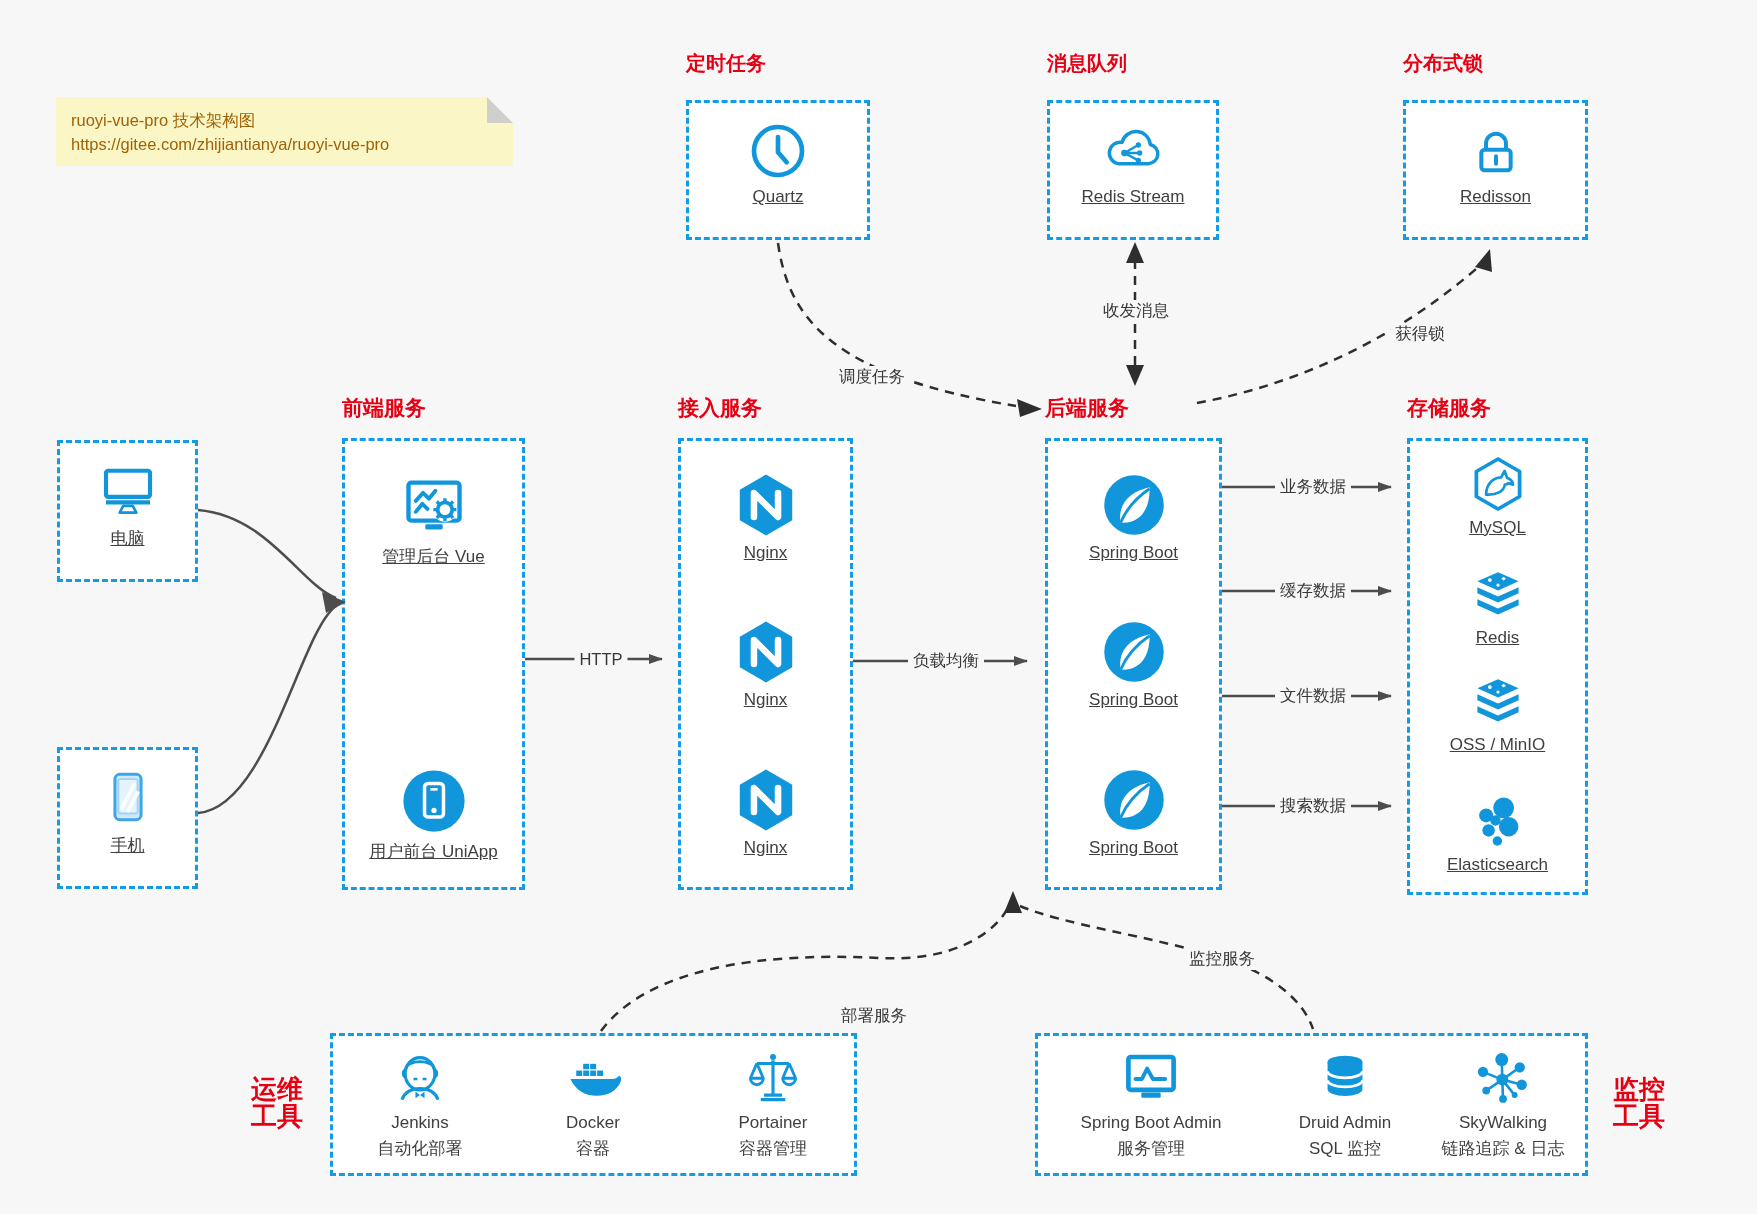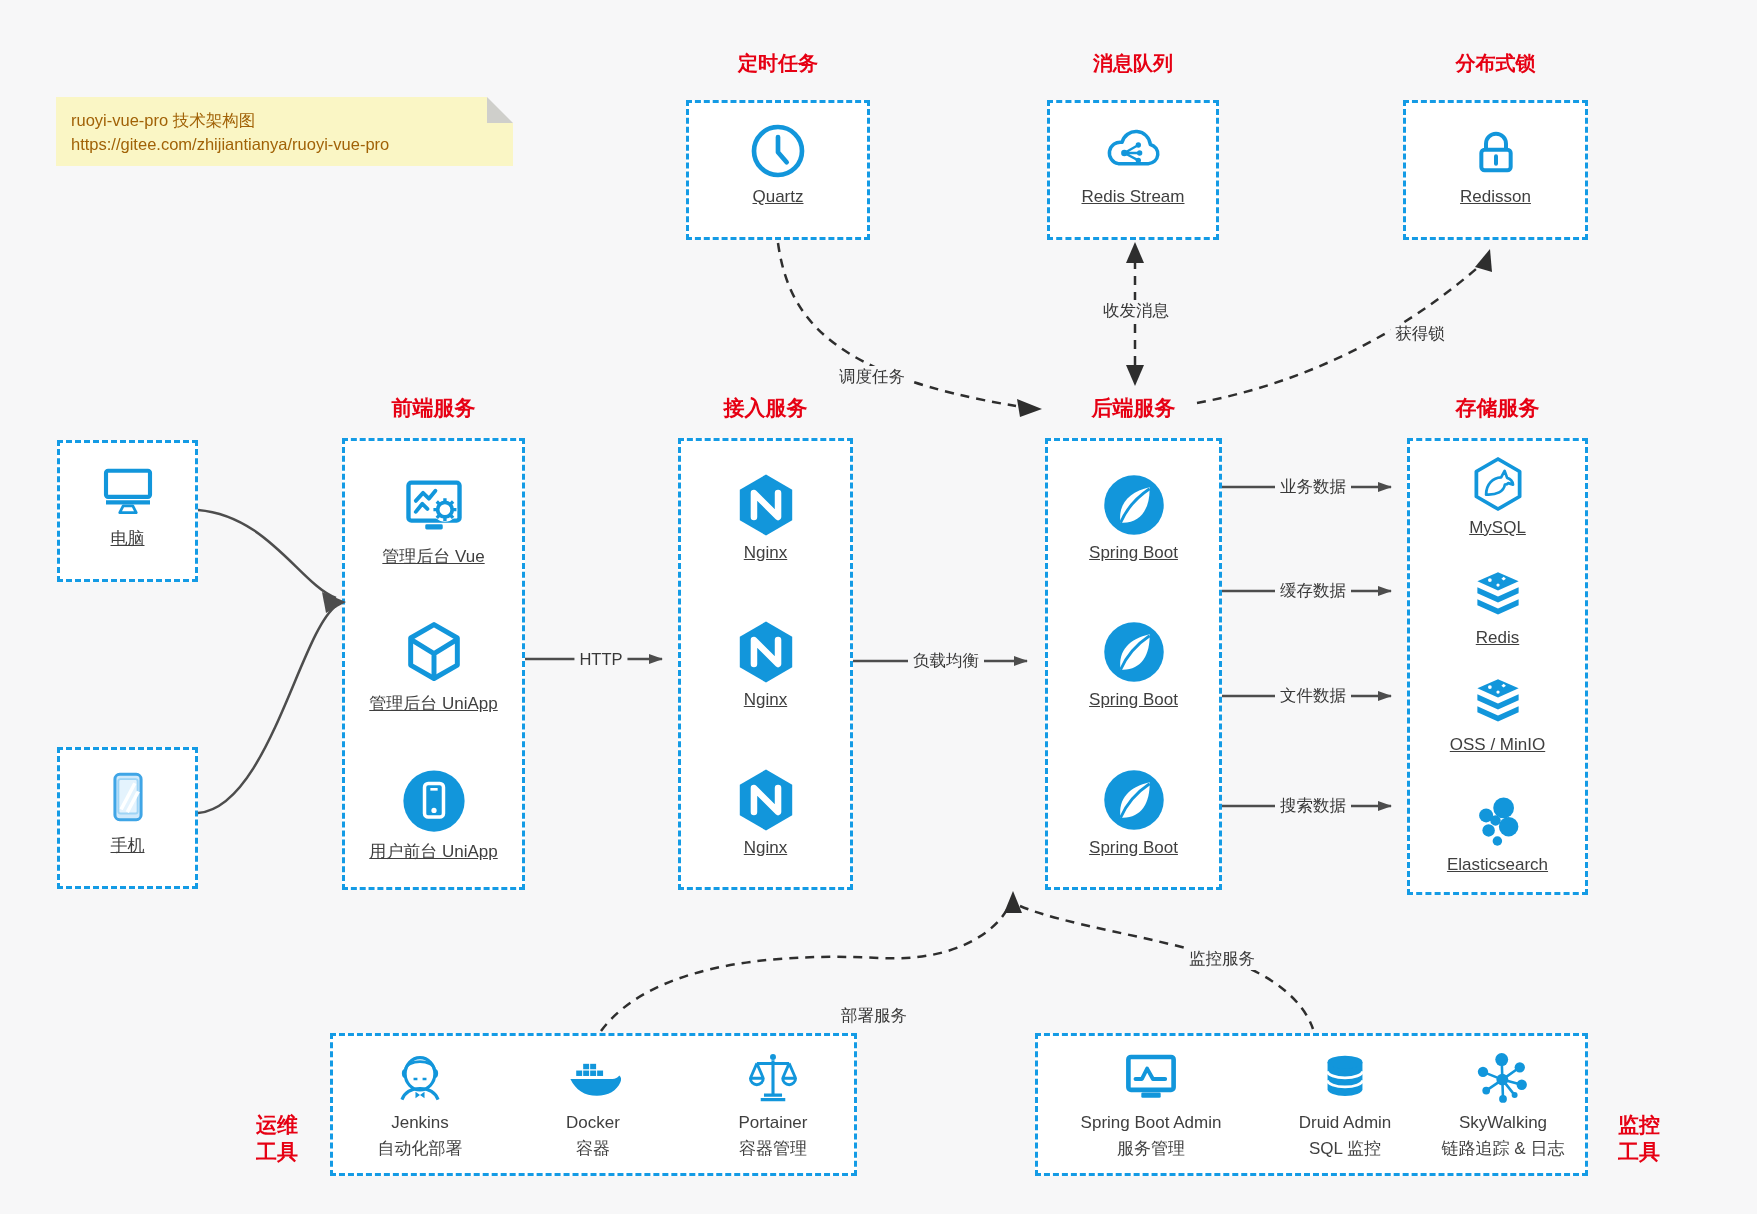--- a/index.html
+++ b/index.html
@@ -1,22 +1,22 @@
 <!DOCTYPE html>
 <html><head>
 <meta charset="utf-8">
 <style>
   html,body{margin:0;padding:0;background:#f7f7f8;}
   .canvas{position:relative;width:1757px;height:1214px;background:#f7f7f8;overflow:hidden;
           font-family:"Liberation Sans","DejaVu Sans",sans-serif;}
   .dbox{position:absolute;background:#fff;border:3px dashed #149be5;box-sizing:border-box;z-index:2;}
-  .coltitle{position:absolute;text-align:center;color:#e60013;font-weight:bold;font-size:21px;
+  .coltitle{position:absolute;color:#e60013;font-weight:bold;font-size:21px;
             z-index:2;white-space:nowrap;}
-  .sidetitle{position:absolute;text-align:center;color:#e60013;font-weight:bold;font-size:21px;
-             line-height:27px;z-index:2;white-space:nowrap;margin-top:35px;}
+  .sidetitle{position:absolute;text-align:center;color:#e60013;font-weight:bold;font-size:26px;
+             line-height:27px;z-index:2;white-space:nowrap;}
   .v-item{position:absolute;left:0;width:100%;text-align:center;}
   .ilabel{font-size:17px;color:#3f3f3f;margin-top:4px;white-space:nowrap;text-decoration:underline;}
   .icon{color:#1296db;display:inline-block;vertical-align:top;}
   .h-item{position:absolute;width:210px;transform:translateX(-50%);text-align:center;top:10px;}
   .h-item .bl{font-size:17px;color:#3f3f3f;line-height:23px;margin-top:3px;white-space:nowrap;}
   .echip{position:absolute;transform:translate(-50%,-50%);background:#f7f7f8;font-size:16.5px;
          color:#383838;padding:0 5px;white-space:nowrap;z-index:4;}
   .note{position:absolute;left:56px;top:97px;width:457px;height:69px;background:#faf6c5;
         box-sizing:border-box;padding:11px 0 0 15px;font-size:16.5px;line-height:24px;color:#a16207;z-index:2;}
   .note .fold{position:absolute;top:0;right:0;width:0;height:0;
@@ -208,26 +208,20 @@
   <div class="coltitle" style="left:1045px;top:394px;width:177px">后端服务</div>
   <div class="coltitle" style="left:1407px;top:394px;width:181px">存储服务</div>
 
   <div class="dbox" style="left:342px;top:438px;width:183px;height:452px">
     <div class="v-item" style="top:30px">
       <span><svg class="icon" width="70" height="70">
             <use href="#i-adminvue"></use>
           </svg></span>
       <div class="ilabel">管理后台 Vue</div>
     </div>
-    <div class="v-item" style="top:177px">
-      <span><svg class="icon" width="70" height="70">
-            <use href="#i-cube"></use>
-          </svg></span>
-      <div class="ilabel">管理后台 UniApp</div>
-    </div>
     <div class="v-item" style="top:325px">
       <span><svg class="icon" width="70" height="70">
             <use href="#i-userapp"></use>
           </svg></span>
       <div class="ilabel">用户前台 UniApp</div>
     </div>
   </div>
 
   <div class="dbox" style="left:678px;top:438px;width:175px;height:452px">
     <div class="v-item" style="top:30px">

